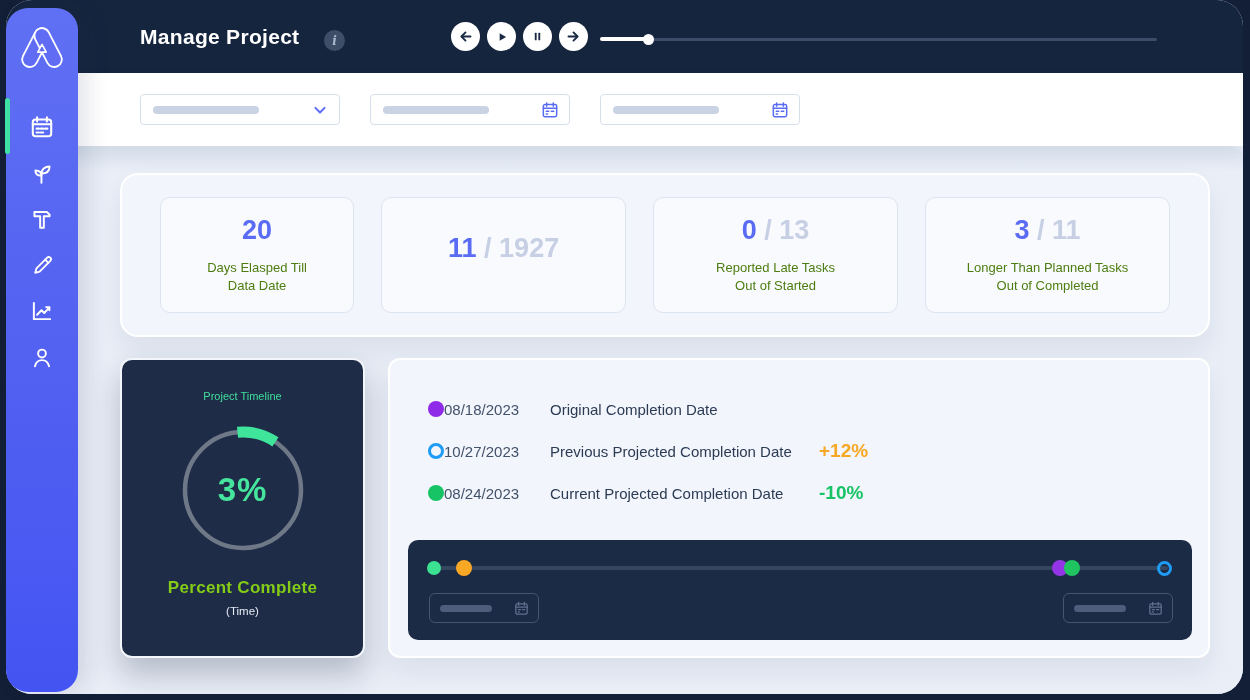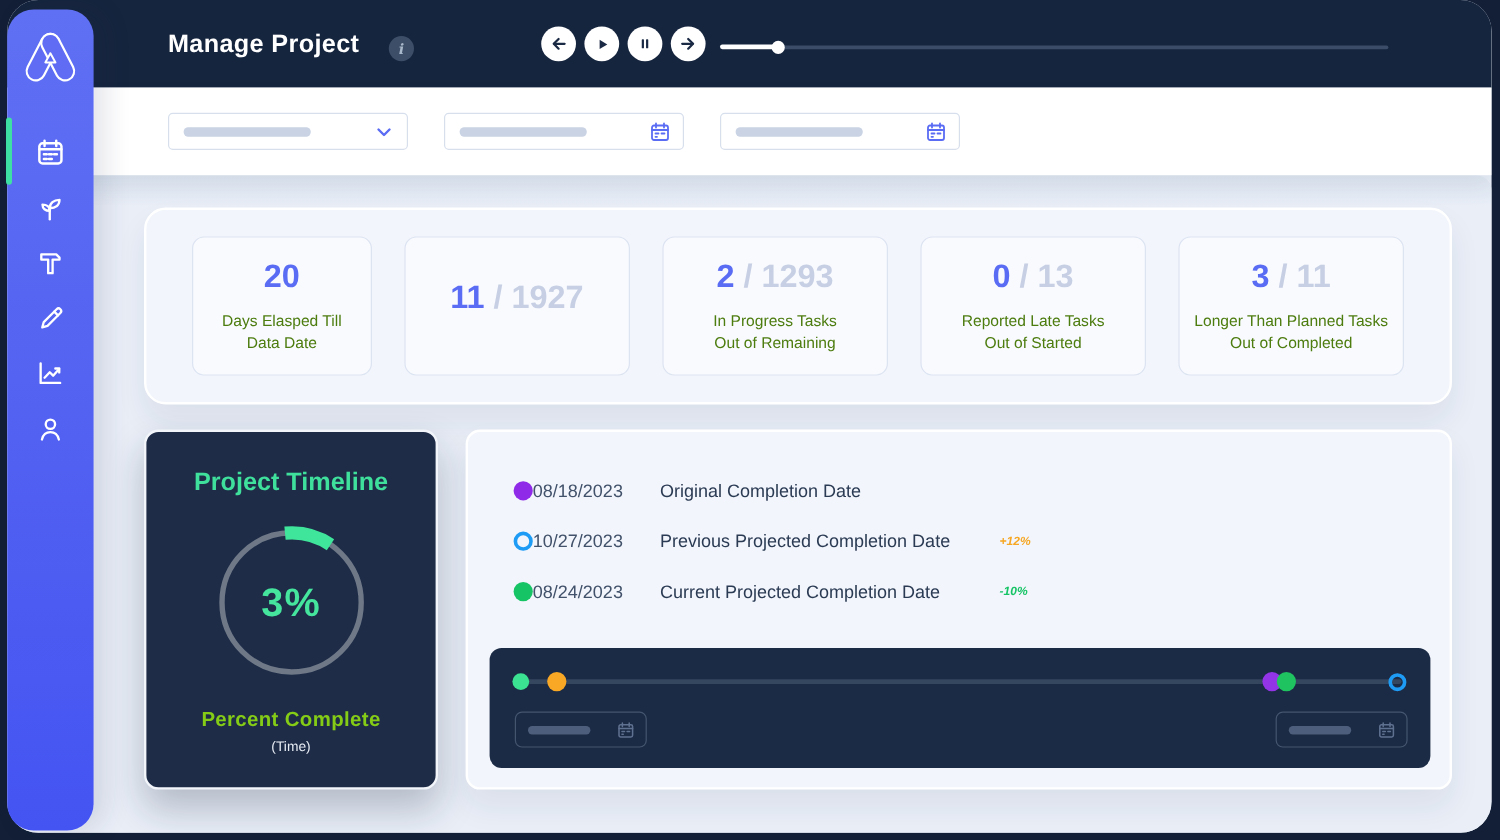--- a/index.html
+++ b/index.html
@@ -67,21 +67,21 @@
   .stat-num .primary { color:#5A6CF3; }
   .stat-num .secondary { color:#C7CFE4; }
   .stat-label { font-size:13px; color:#4d7c0f; line-height:1.4; }
   
   .timeline-card {
     position:absolute; left:114px; top:212px; width:245px; height:300px;
     background:#1E2C48; border:2.5px solid #F2F5FA; border-radius:12px;
     box-shadow:0 16px 30px rgba(20,35,60,.25);
     display:flex; flex-direction:column; align-items:center;
   }
-  .tc-title { margin-top:30px; color:#3FDF9C; font-size:21px; font-weight:700; }
+  .tc-title { margin-top:30px; color:#3FDF9C; font-size:11px; font-weight:400; }
   .tc-donut { margin-top:18px; position:relative; width:140px; height:140px; }
   .tc-donut .pct {
     position:absolute; inset:0; display:flex; align-items:center; justify-content:center;
     color:#45E59E; font-size:33px; font-weight:bold; letter-spacing:1px;
   }
   .tc-caption { margin-top:18px; color:#84cc16; font-size:17px; font-weight:600; letter-spacing:.3px; }
   .tc-subcaption { margin-top:7px; color:#E8EDF4; font-size:11.5px; }
   
   .right-panel {
     position:absolute; left:382px; top:212px; width:822px; height:300px;
@@ -89,21 +89,21 @@
     box-shadow:0 14px 26px rgba(30,45,75,.07);
   }
   .legend { position:absolute; left:0; top:28px; width:100%; }
   .lg-row { display:flex; align-items:center; height:42px; padding-left:38px; }
   .lg-marker { width:16px; height:16px; border-radius:50%; flex:0 0 16px; }
   .m-purple { background:#8F2BE8; }
   .m-blue-outline { background:transparent; border:3px solid #1E9CF5; }
   .m-green { background:#16C466; }
   .lg-date { width:90px; font-size:15px; color:#42526B; }
   .lg-label { margin-left:16px; width:262px; font-size:15px; font-weight:400; color:#2B3B54; }
-  .lg-delta { margin-left:21px; font-size:10px; font-weight:bold;font-style:italic; }
+  .lg-delta { margin-left:7px; font-size:19px; font-weight:bold; }
   .d-orange { color:#F6A723; } .d-green { color:#16C466; }
   
   .mini-timeline {
     position:absolute; left:18px; top:180px; width:784px; height:100px;
     background:#1C2B45; border-radius:10px;
   }
   .mt-track { position:absolute; left:24px; top:26px; width:736px; height:4px; border-radius:2px; background:#35465F; }
   .mt-dot { position:absolute; border-radius:50%; top:20px; cursor:pointer; }
   .mt-d0 { left:19px;  top:21px; width:14px; height:14px; background:#3BE291; }
   .mt-d1 { left:48px;  width:16px; height:16px; background:#F9A825; }
@@ -202,27 +202,20 @@
     <div class="stats-panel">
       <div class="stat-card first">
         <div class="stat-num"><span class="primary">20</span><span class="secondary"></span></div>
         <div class="stat-label">
             <div>Days Elasped Till</div>
             <div>Data Date</div>
           </div>
       </div>
       <div class="stat-card">
         <div class="stat-num"><span class="primary">11</span><span class="secondary"> / 1927</span></div>
-      </div>
-      <div class="stat-card">
-        <div class="stat-num"><span class="primary">2</span><span class="secondary"> / 1293</span></div>
-        <div class="stat-label">
-            <div>In Progress Tasks</div>
-            <div>Out of Remaining</div>
-          </div>
       </div>
       <div class="stat-card">
         <div class="stat-num"><span class="primary">0</span><span class="secondary"> / 13</span></div>
         <div class="stat-label">
             <div>Reported Late Tasks</div>
             <div>Out of Started</div>
           </div>
       </div>
       <div class="stat-card">
         <div class="stat-num"><span class="primary">3</span><span class="secondary"> / 11</span></div>

